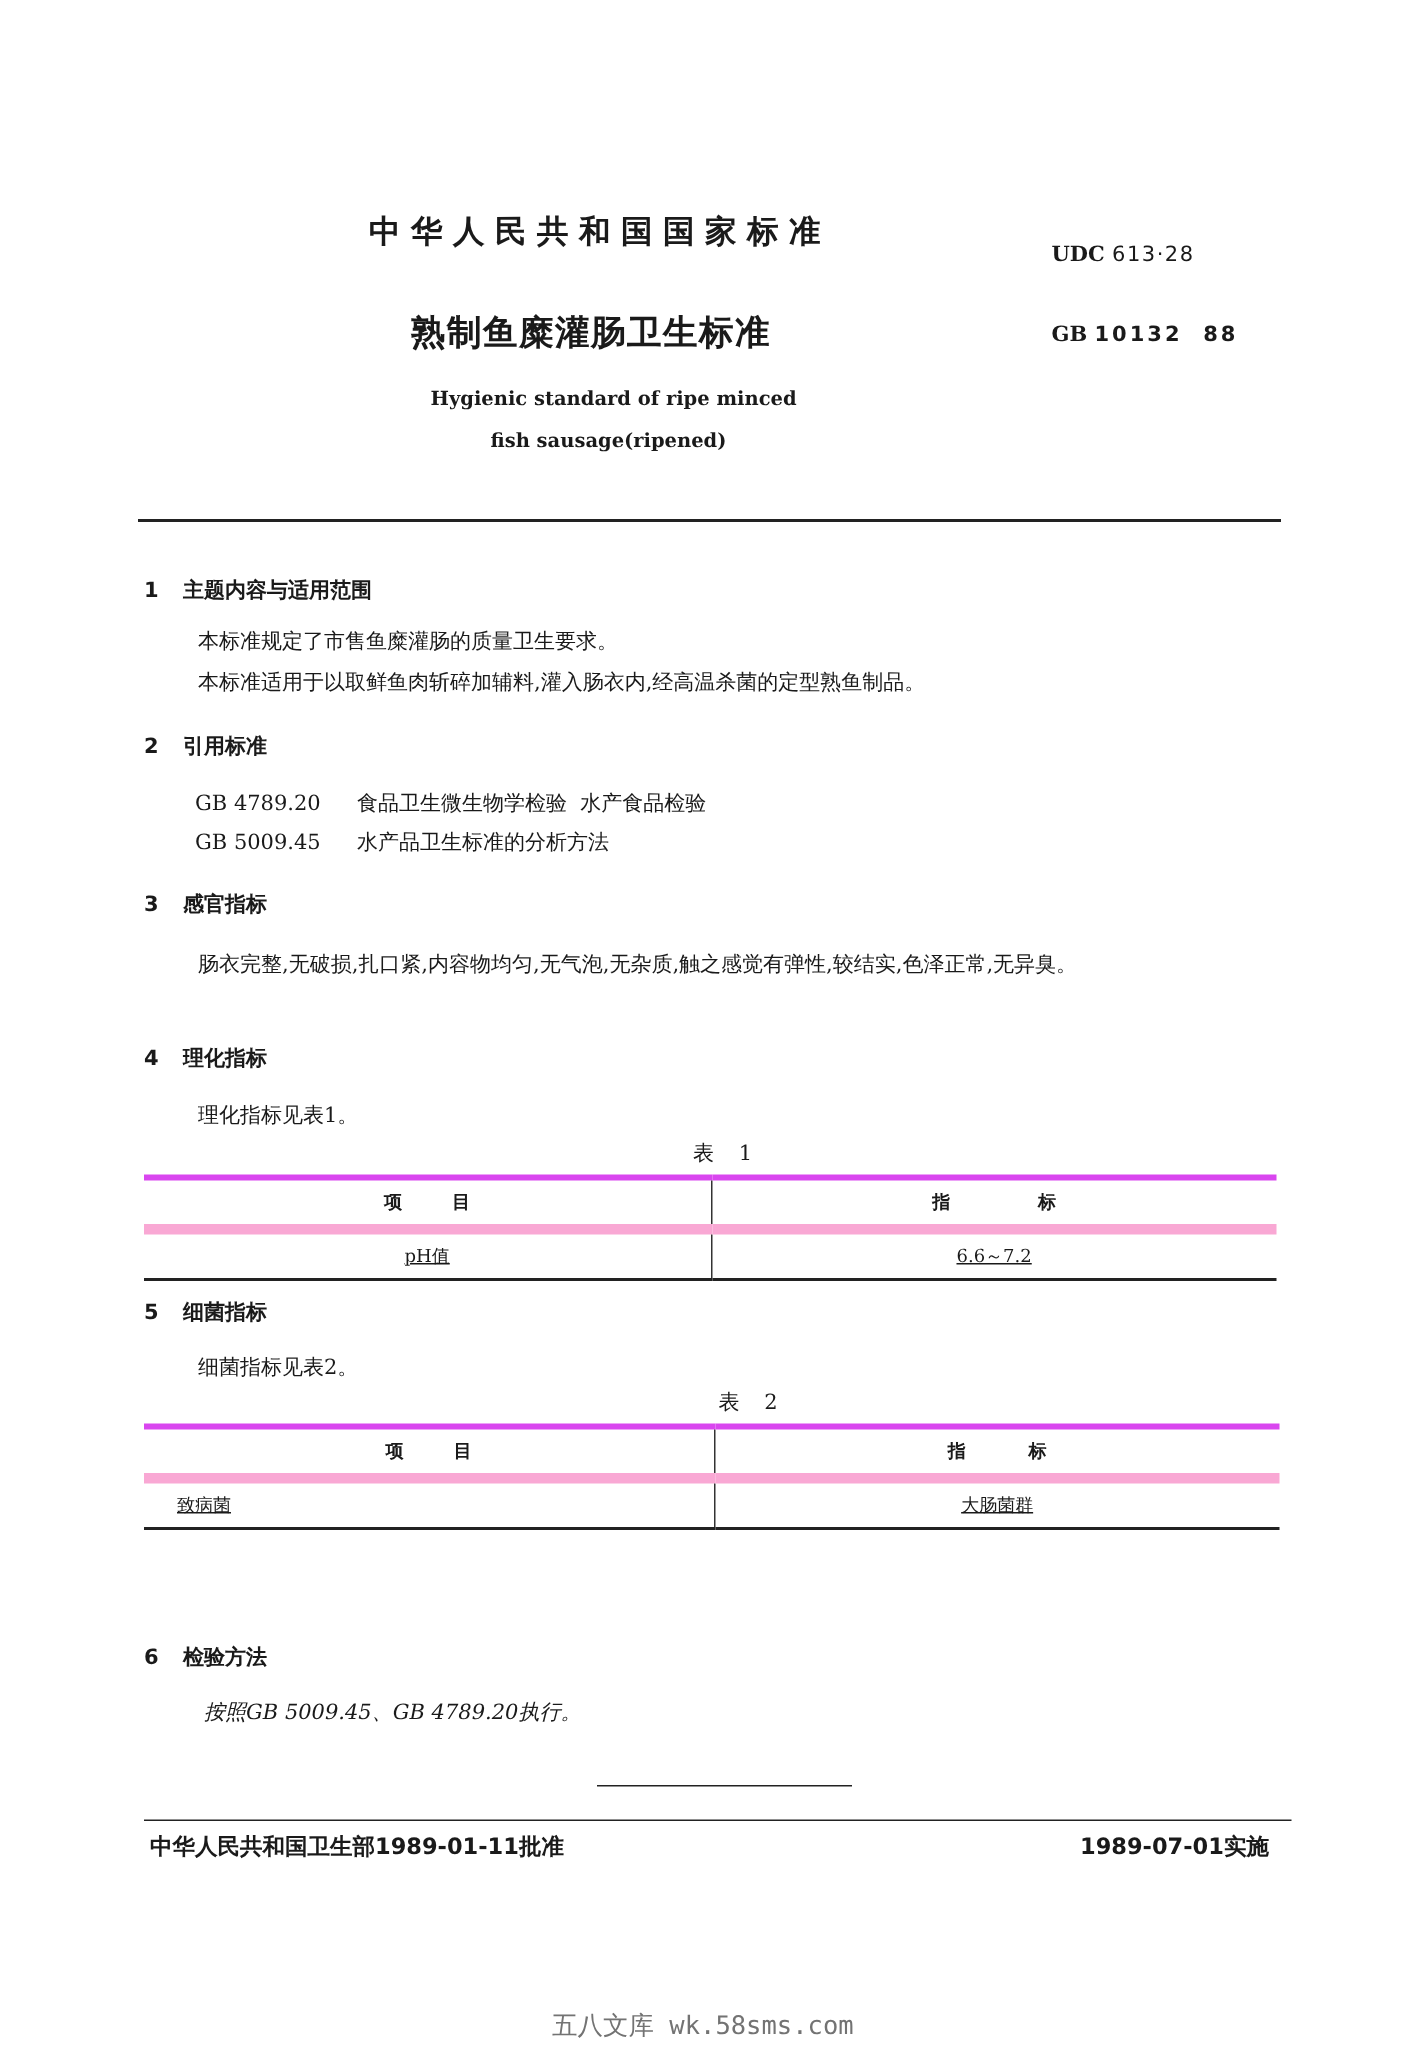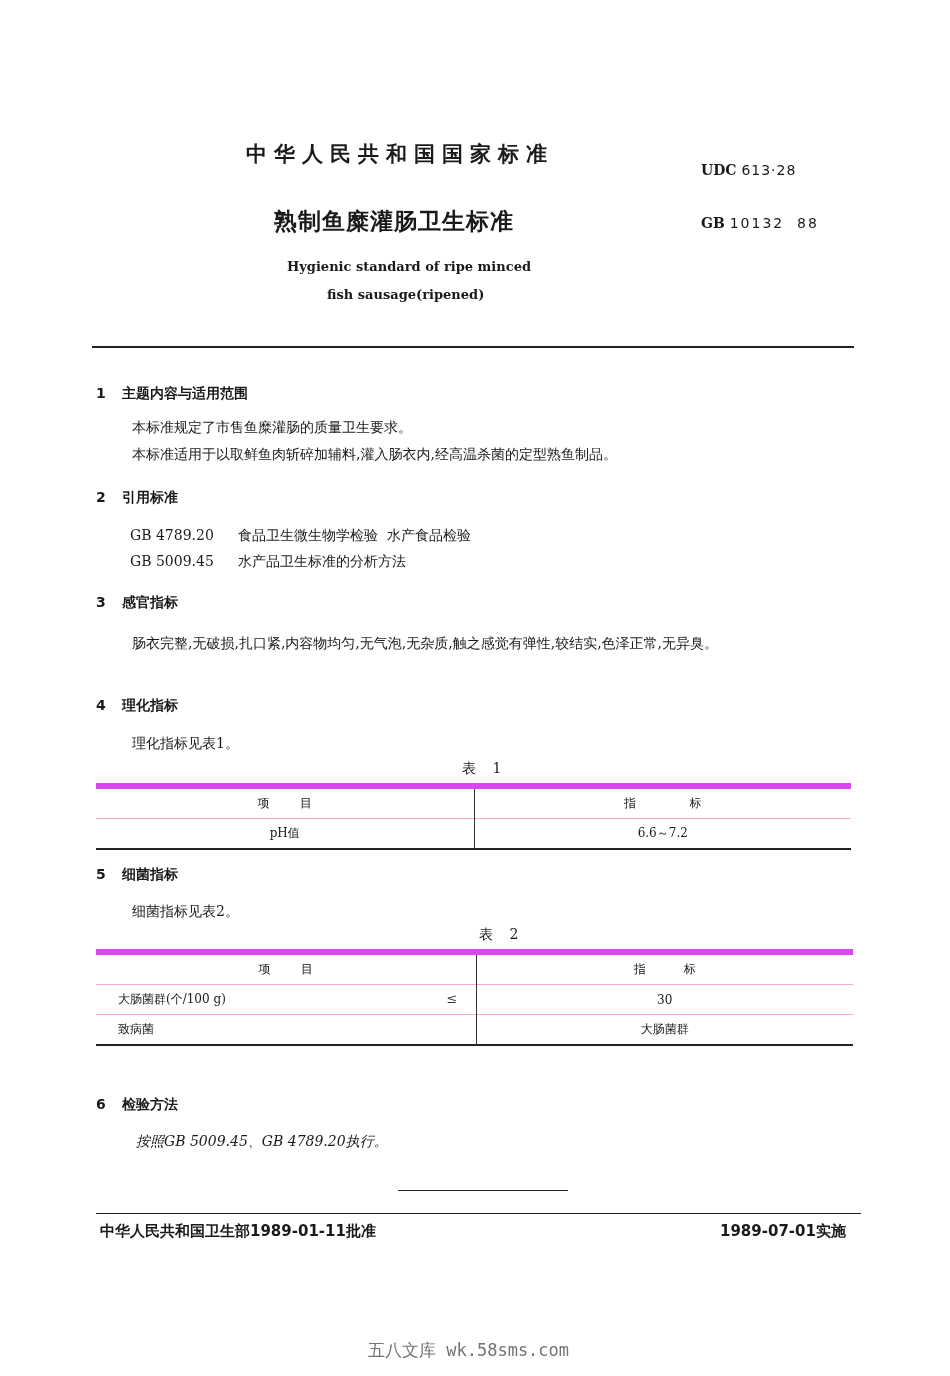--- a/index.html
+++ b/index.html
@@ -11,39 +11,39 @@
   .abs { position: absolute; }
   .sans { font-family: "DejaVu Sans", "Liberation Sans", sans-serif; }
   .serif { font-family: "DejaVu Serif", "Liberation Serif", serif; }
   .mono { font-family: "DejaVu Sans Mono", "Liberation Mono", monospace; }
 
   .national-std { left: 246px; top: 140px; font-size: 21px; font-weight: bold; letter-spacing: 7px; }
   .udc { left: 701px; top: 162px; font-size: 14px; font-weight: bold; }
   .udc .num { font-weight: normal; letter-spacing: 1px; }
   .title-cn { left: 274px; top: 206px; font-size: 23px; font-weight: bold; letter-spacing: 1px; }
   .gb-code { left: 701px; top: 215px; font-size: 14px; font-weight: bold; }
-  .gb-code .num { font-weight: normal; letter-spacing: 2px; margin-top: 33px; }
+  .gb-code .num { font-weight: bold; letter-spacing: 2px; margin-top: 33px; }
   .title-en1 { left: 287px; top: 259px; font-size: 13px; font-weight: bold; }
   .title-en2 { left: 327px; top: 287px; font-size: 13px; font-weight: bold; }
   .rule-top { left: 92px; top: 346px; width: 762px; height: 0; border-top: 2px solid #222; }
 
   .sec-heading { font-size: 14px; font-weight: bold; }
   .sec-heading .n { display: inline-block; width: 26px; }
   .para { font-size: 14px; }
 
   .tcaption { font-size: 14px; letter-spacing: 6px; }
   table.std {
     position: absolute; border-collapse: collapse;
     font-size: 12px;
   }
   table.std td {
     height: 29px; padding: 0; text-align: center; vertical-align: middle;
   }
-  table.std tr.hdr td { border-top: 6px solid #d946ef; }
-  table.std tr.row td { border-top: 1px solid #f9a8d4; }
+  table.std tr.hdr td { border-top: 4px solid #d946ef; font-weight: bold; }
+  table.std tr.row td { border-top: 7px solid #f9a8d4; text-decoration: underline; }
   table.std tr.last td { border-bottom: 2px solid #222; }
   table.std td.c1 { border-right: 1px solid #333; }
   .left-cell { text-align: left !important; padding-left: 22px !important; position: relative; }
   .le { position: absolute; right: 18px; top: 6px; font-size: 13px; color: #333; }
   sup { font-size: 8px; }
 
   .short-rule { left: 398px; top: 1190px; width: 170px; border-top: 1.5px solid #222; }
   .rule-bottom { left: 96px; top: 1213px; width: 765px; border-top: 1.5px solid #222; }
   .approved { left: 100px; top: 1222px; font-size: 15px; font-weight: bold; }
   .effective { left: 720px; top: 1222px; font-size: 15px; font-weight: bold; }
@@ -119,27 +119,20 @@
 <table class="std serif" style="left:96px; top:949px; width:757px;">
   <colgroup>
       <col style="width:380px">
       <col style="width:377px">
     </colgroup>
   <tbody>
       <tr class="hdr">
     <td class="c1" style="white-space:pre">项        目</td>
     <td style="white-space:pre">指          标</td>
   </tr>
-  <tr class="row">
-    <td class="c1 left-cell">
-      <span>大肠菌群(个/100 g)</span>
-      <span class="le">≤</span>
-    </td>
-    <td><span>30</span></td>
-  </tr>
   <tr class="row last">
     <td class="c1 left-cell">
       <span>致病菌</span>
     </td>
     <td><span>大肠菌群</span></td>
   </tr>
 </tbody>
   </table>
 
 <div class="abs sans sec-heading" style="left:96px; top:1096px;">

